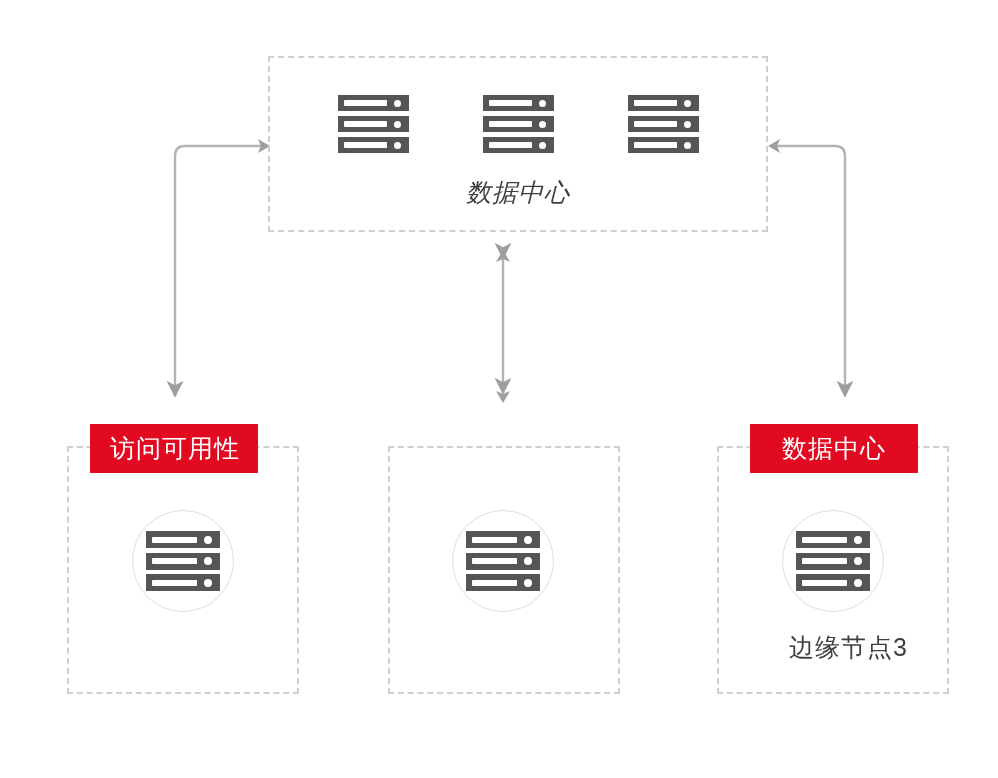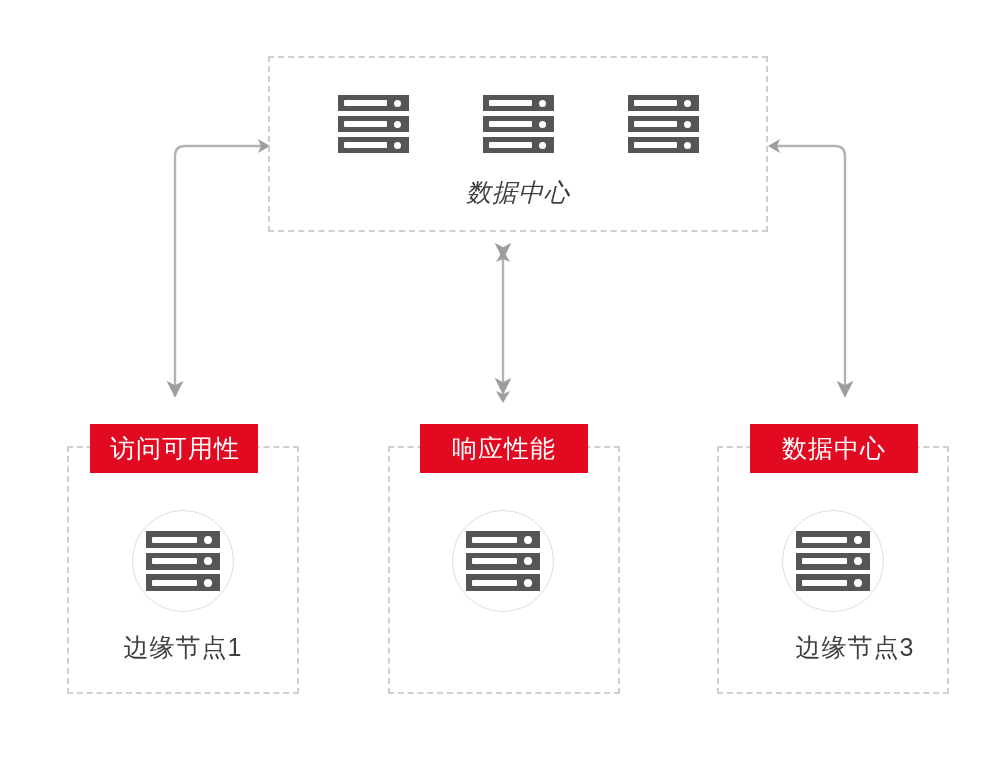--- a/index.html
+++ b/index.html
@@ -153,21 +153,21 @@
     top: 630px;
     width: 232px;
     text-align: center;
     font-size: 25px;
     color: #3f3f3f;
     letter-spacing: 1px;
     line-height: 34px;
   }
   .node-label.n1 { left: 67px; }
   .node-label.n2 { left: 388px; }
-  .node-label.n3 { left: 739px; }
+  .node-label.n3 { left: 676px; text-align: right; }
 </style>
 </head>
 <body>
 
 <div id="canvas">
 
   <svg id="connectors" viewBox="0 0 998 778" xmlns="http://www.w3.org/2000/svg">
     <defs>
       <marker id="arrow-right" viewBox="0 0 10 10" refX="9" refY="5" markerWidth="7" markerHeight="7" orient="auto-start-reverse">
         <path d="M 0 0 L 10 5 L 0 10 L 2.6 5 z" fill="#9e9e9e"></path>
@@ -251,24 +251,22 @@
       <span class="bar">
           <span class="slot"></span>
           <span class="led"></span>
         </span>
       <span class="bar">
           <span class="slot"></span>
           <span class="led"></span>
         </span>
     </span>
   </div>
-  <div class="node-label n1">边缘节点1</div>
 
   <div class="node-box n2"></div>
-  <div class="node-badge n2">响应性能</div>
   <div class="node-circle n2">
     <span class="server-icon md">
       <span class="bar">
           <span class="slot"></span>
           <span class="led"></span>
         </span>
       <span class="bar">
           <span class="slot"></span>
           <span class="led"></span>
         </span>

